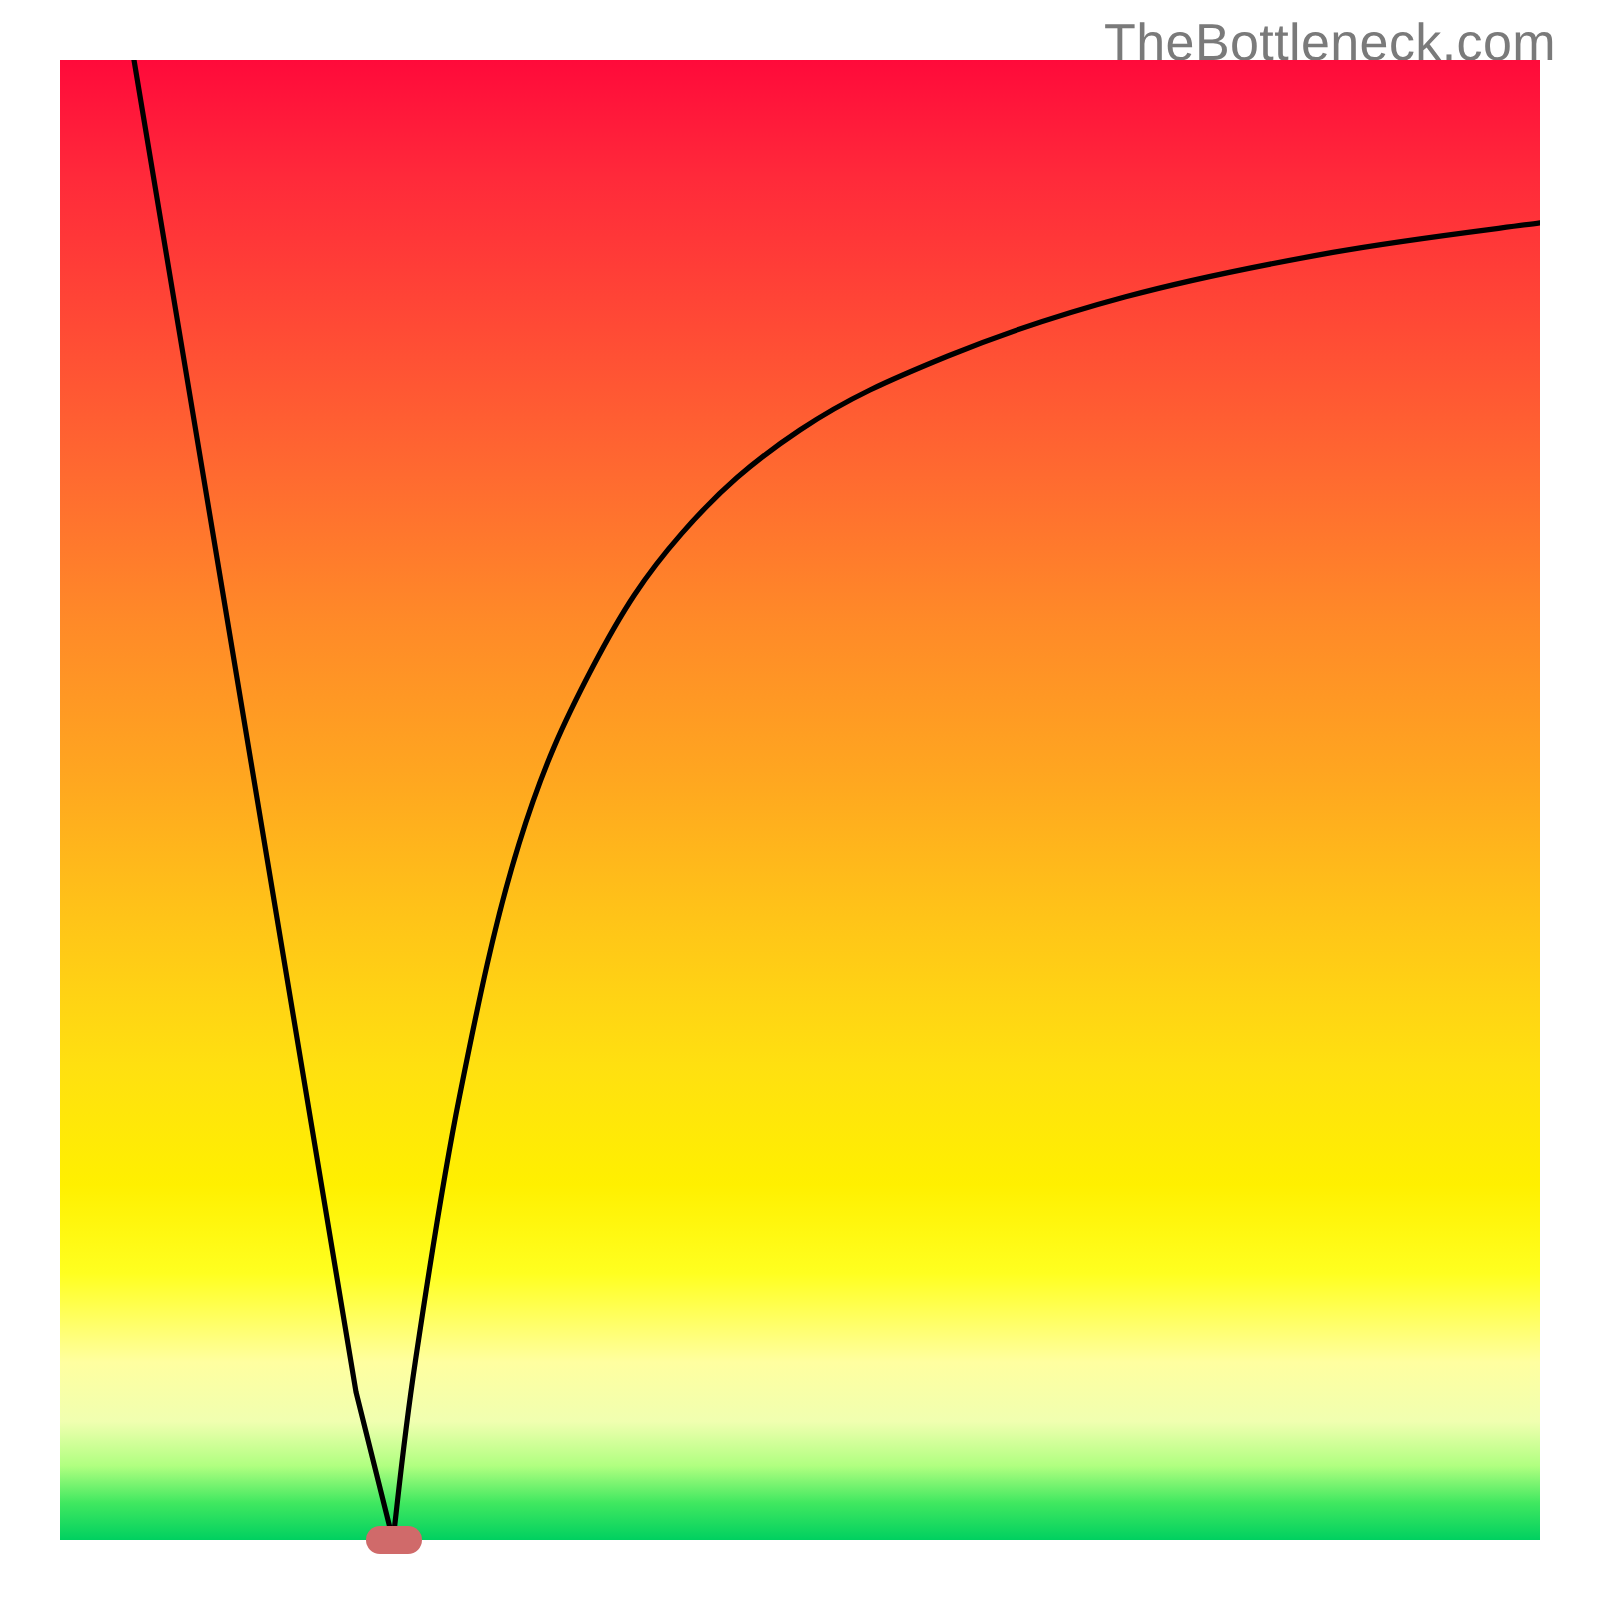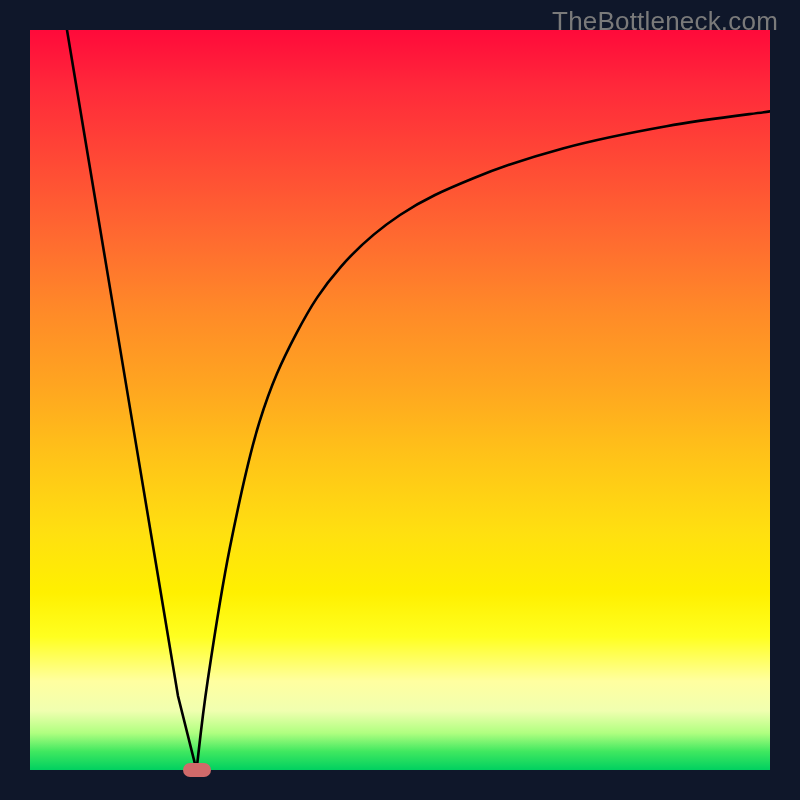--- a/index.html
+++ b/index.html
@@ -10,21 +10,21 @@
     overflow: hidden;
     background: #000;
     font-family: Arial, Helvetica, sans-serif;
   }
   .frame {
     position: absolute;
     top: 0;
     left: 0;
     width: 800px;
     height: 800px;
-    background: #0f172a;
+    background: #ffffff;
   }
   .plot-area {
     position: absolute;
     top: 30px;
     left: 30px;
     width: 740px;
     height: 740px;
     
     background: linear-gradient(
       to bottom,

